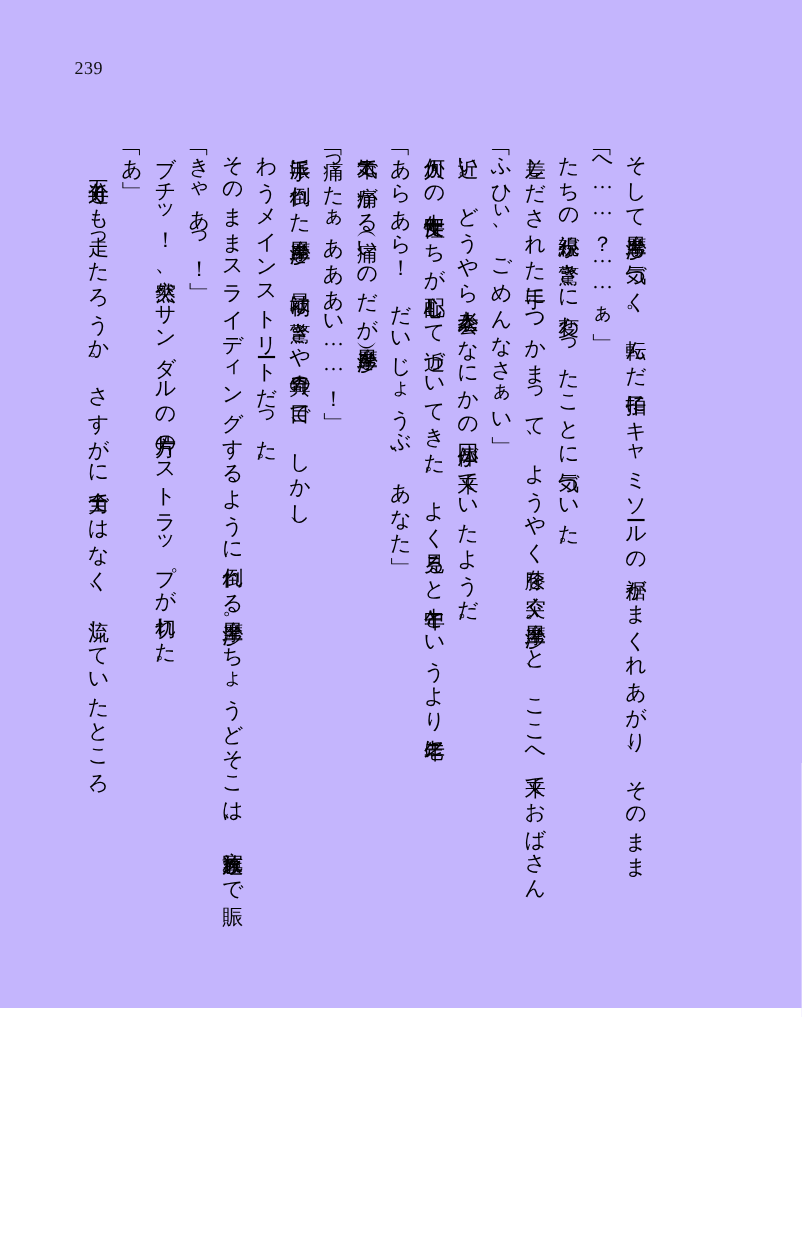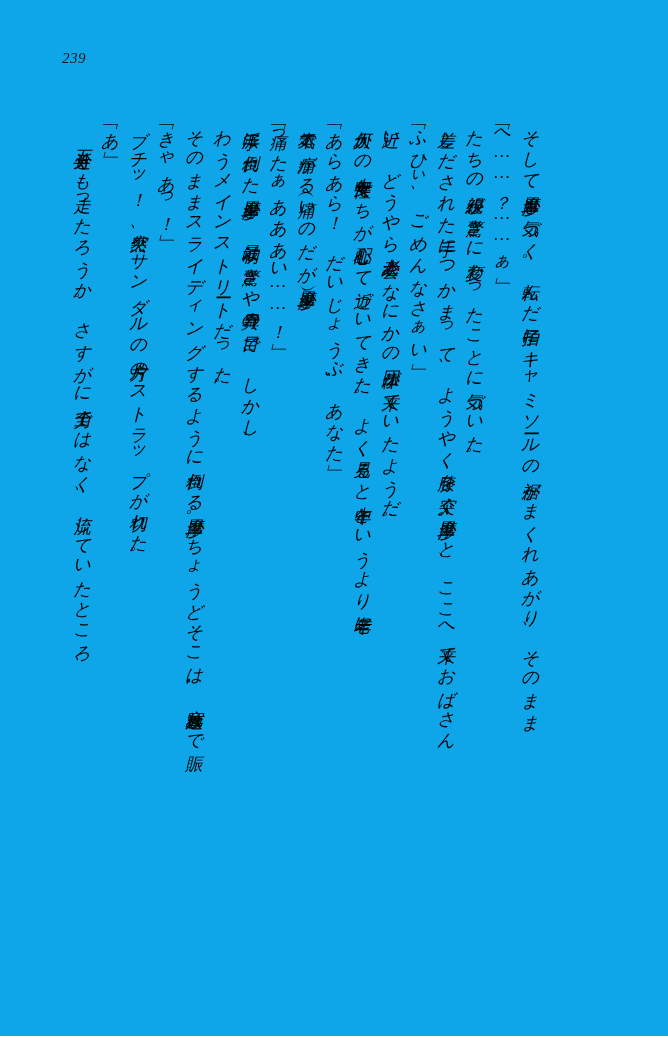--- a/index.html
+++ b/index.html
@@ -13,23 +13,22 @@
     position: relative;
     font-family: "Liberation Serif", "DejaVu Serif", serif;
     color: #000000;
     overflow: hidden;
   }
   #page {
     position: absolute;
     left: 0;
     top: 0;
     width: 668px;
-    height: 1036px;
-    background: #0ea5e9;
-    font-style: italic;
+    height: 840px;
+    background: #c4b5fd;
   }
   #page-number {
     position: absolute;
     left: 62px;
     top: 50px;
     font-size: 15px;
     letter-spacing: 0.5px;
     color: #111111;
     font-family: "Liberation Serif", "DejaVu Serif", serif;
   }

